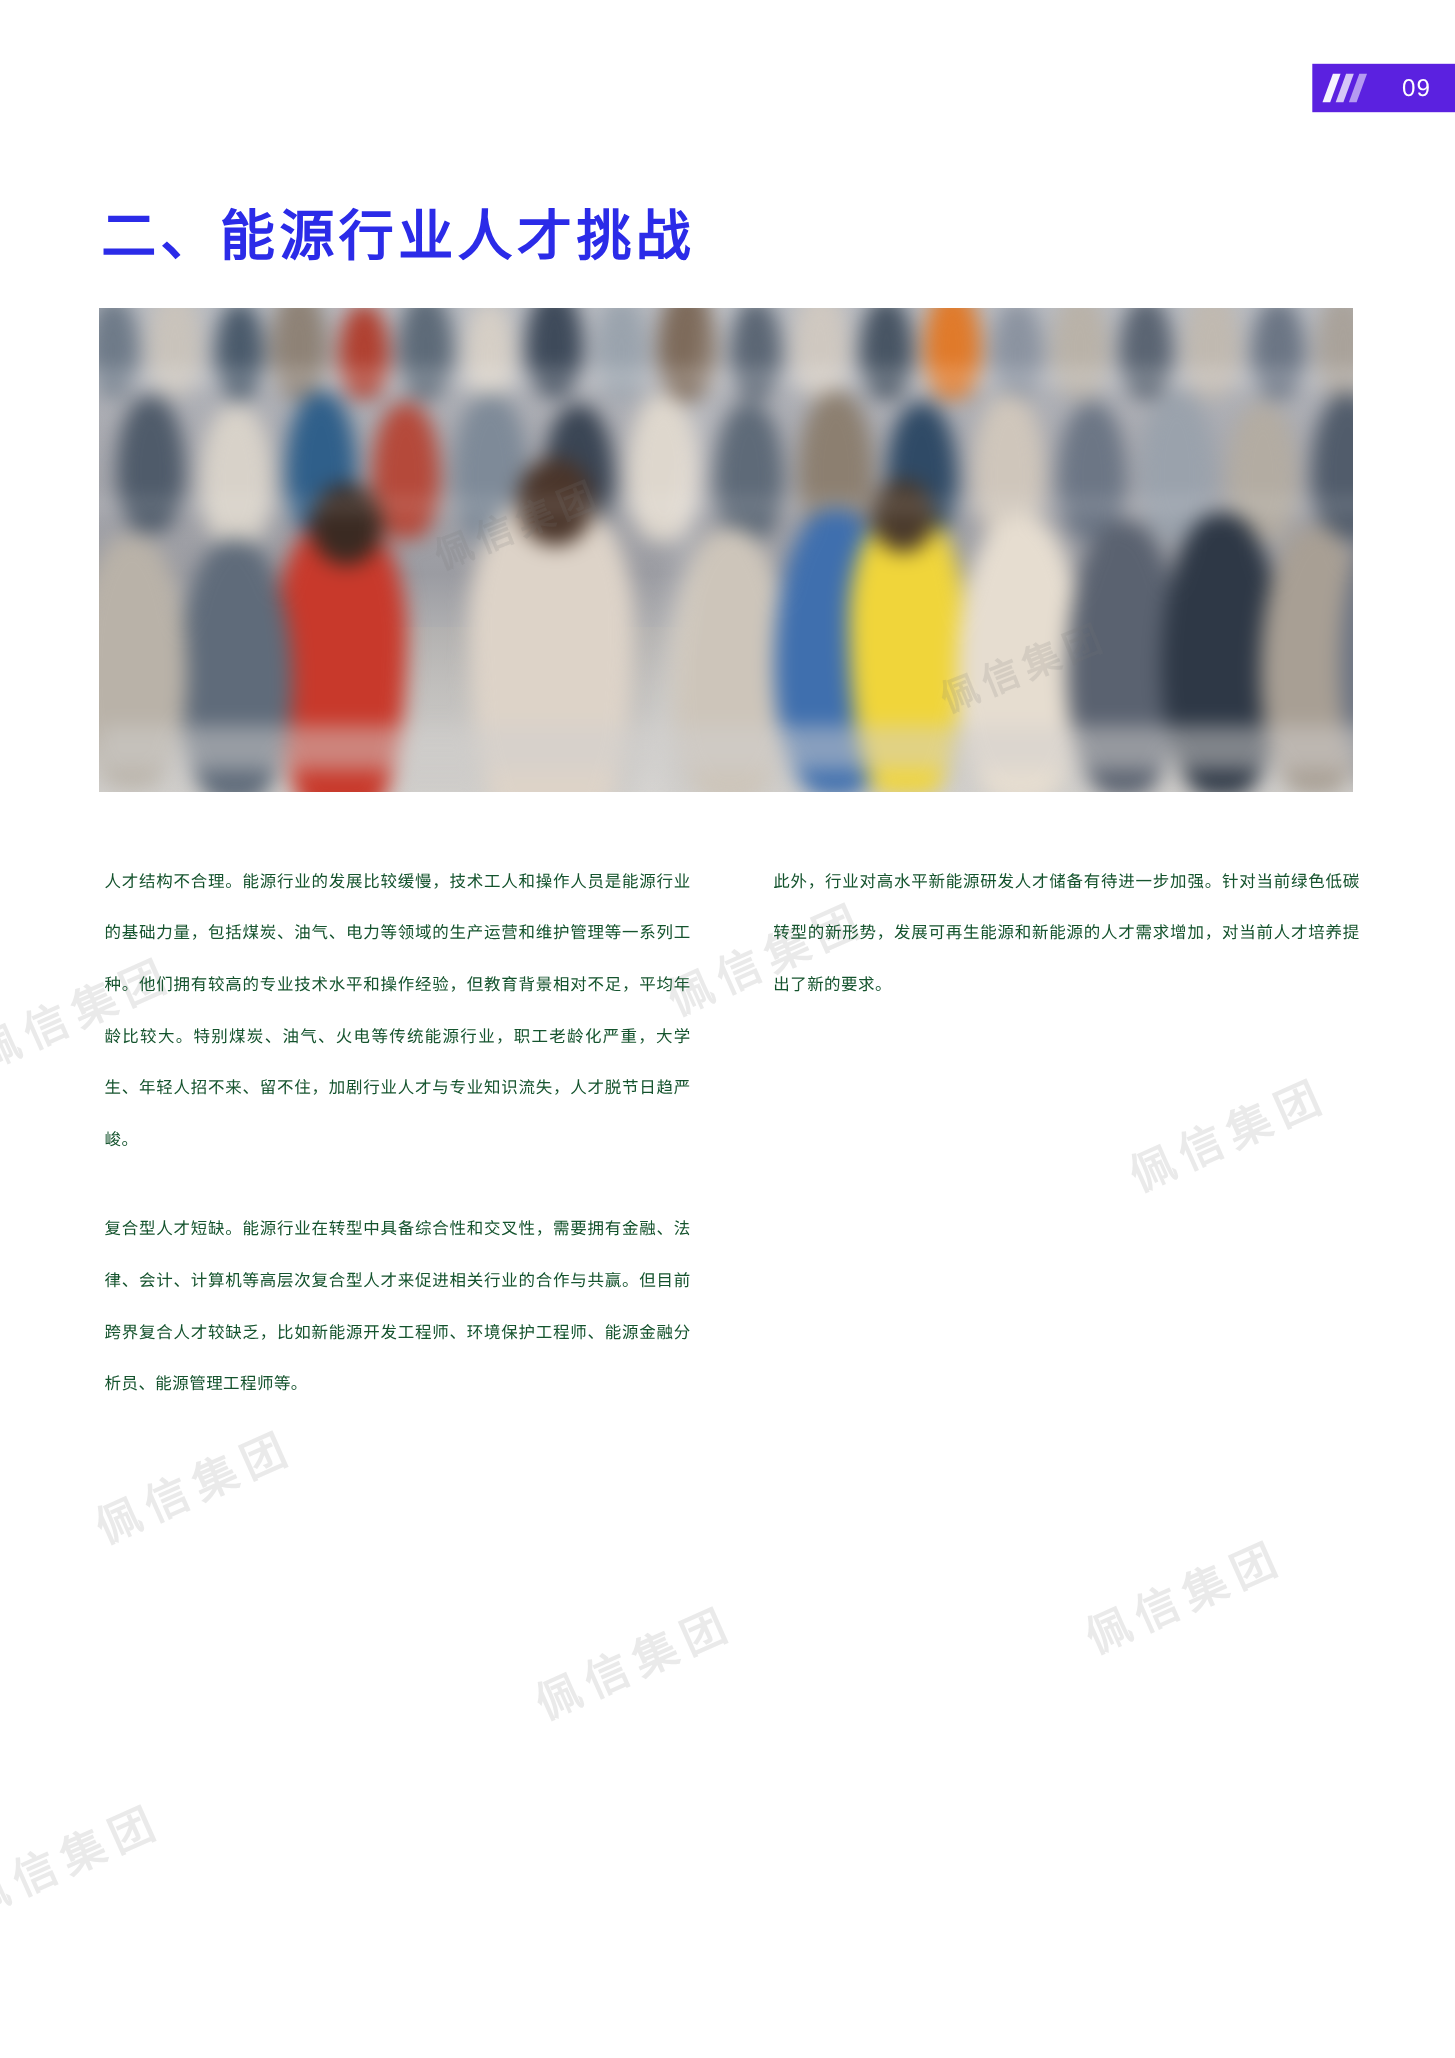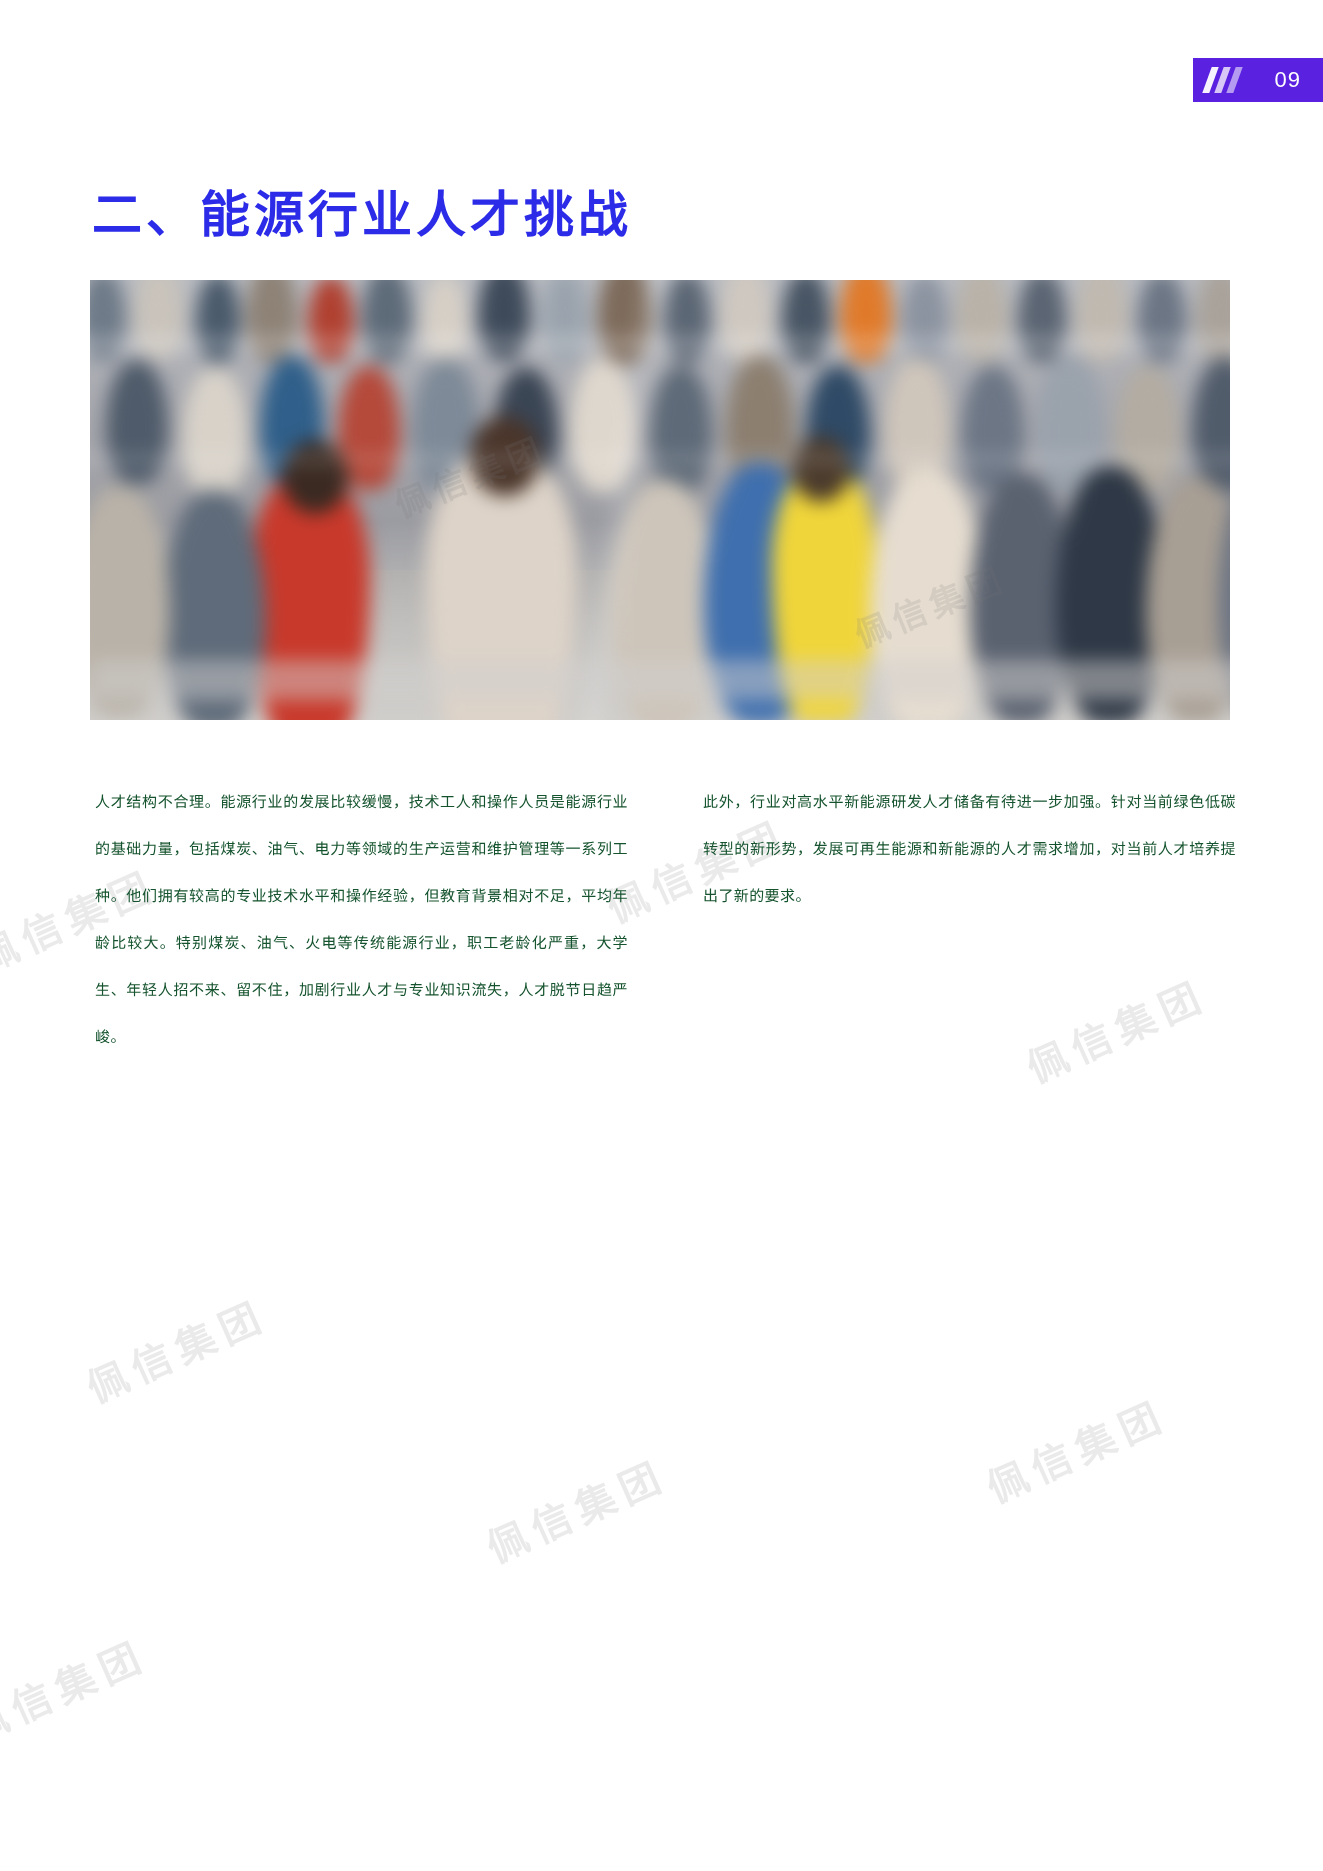--- a/index.html
+++ b/index.html
@@ -229,17 +229,18 @@
 <div class="wm-page" style="left:600px; top:840px;">佩信集团</div>
 <div class="wm-page" style="left:1020px; top:1000px;">佩信集团</div>
 <div class="wm-page" style="left:80px; top:1320px;">佩信集团</div>
 <div class="wm-page" style="left:480px; top:1480px;">佩信集团</div>
 <div class="wm-page" style="left:980px; top:1420px;">佩信集团</div>
 <div class="wm-page" style="left:-40px; top:1660px;">佩信集团</div>
 
 <div class="columns">
   <div class="col">
     <p>人才结构不合理。能源行业的发展比较缓慢，技术工人和操作人员是能源行业的基础力量，包括煤炭、油气、电力等领域的生产运营和维护管理等一系列工种。他们拥有较高的专业技术水平和操作经验，但教育背景相对不足，平均年龄比较大。特别煤炭、油气、火电等传统能源行业，职工老龄化严重，大学生、年轻人招不来、留不住，加剧行业人才与专业知识流失，人才脱节日趋严峻。</p>
+    <p>复合型人才短缺。能源行业在转型中具备综合性和交叉性，需要拥有金融、法律、会计、计算机等高层次复合型人才来促进相关行业的合作与共赢。但目前跨界复合人才较缺乏，比如新能源开发工程师、环境保护工程师、能源金融分析员、能源管理工程师等。</p>
   </div>
   <div class="col">
     <p>此外，行业对高水平新能源研发人才储备有待进一步加强。针对当前绿色低碳转型的新形势，发展可再生能源和新能源的人才需求增加，对当前人才培养提出了新的要求。</p>
   </div>
 </div>
 
 </body></html>

